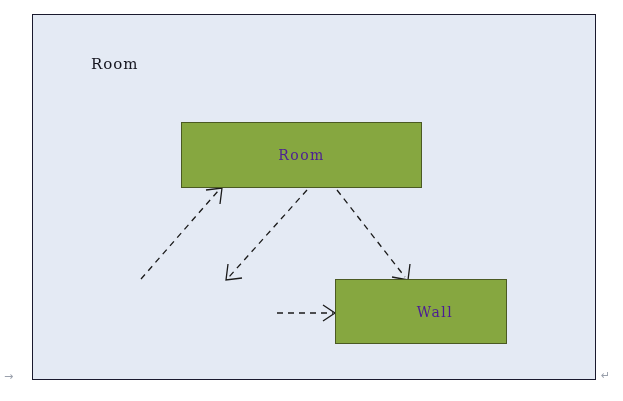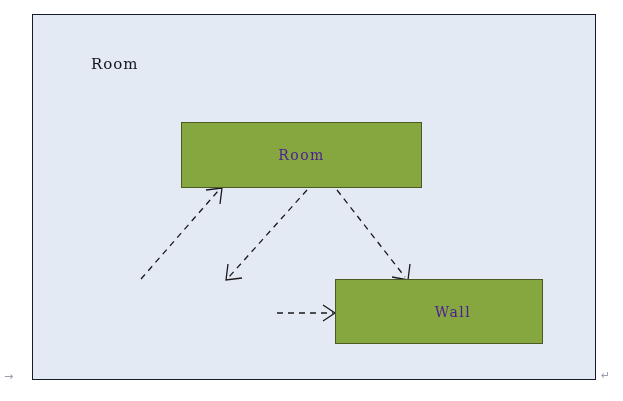--- a/index.html
+++ b/index.html
@@ -66,21 +66,21 @@
   }
   #class-door {
     left: 93px;
     top: 279px;
     width: 184px;
     height: 65px;
   }
   #class-wall {
     left: 335px;
     top: 279px;
-    width: 208px;
+    width: 172px;
     height: 65px;
     padding-left: 28px;
   }
 
   
   #connectors {
     position: absolute;
     left: 0;
     top: 0;
     width: 623px;

